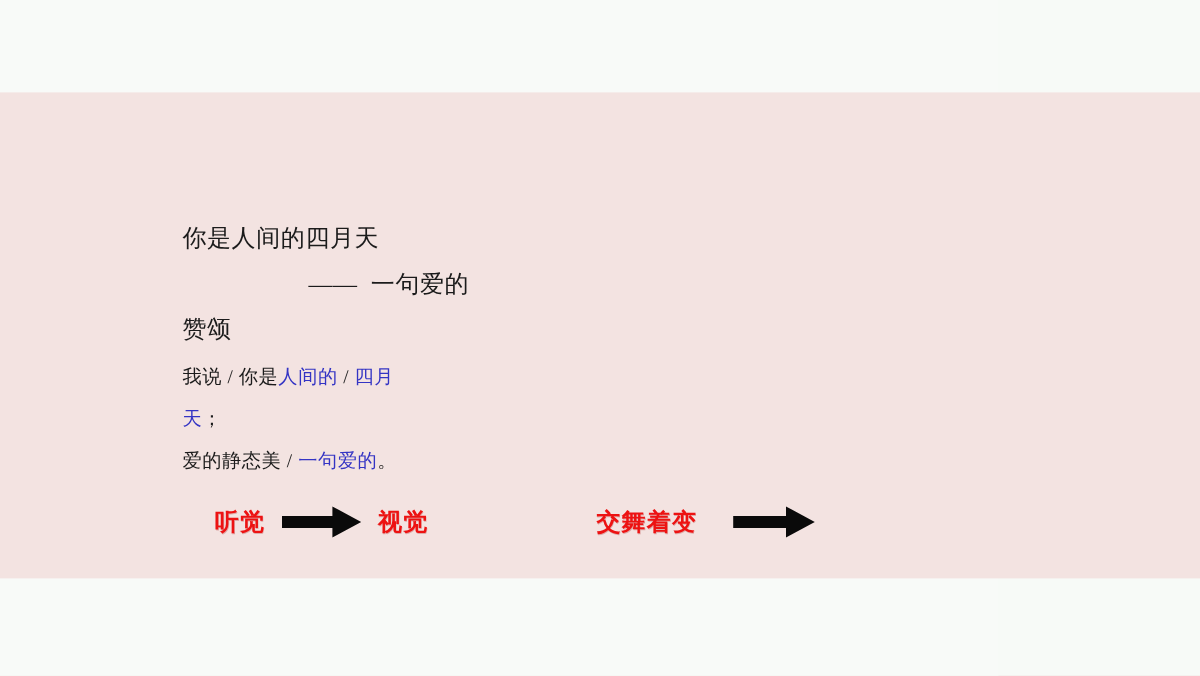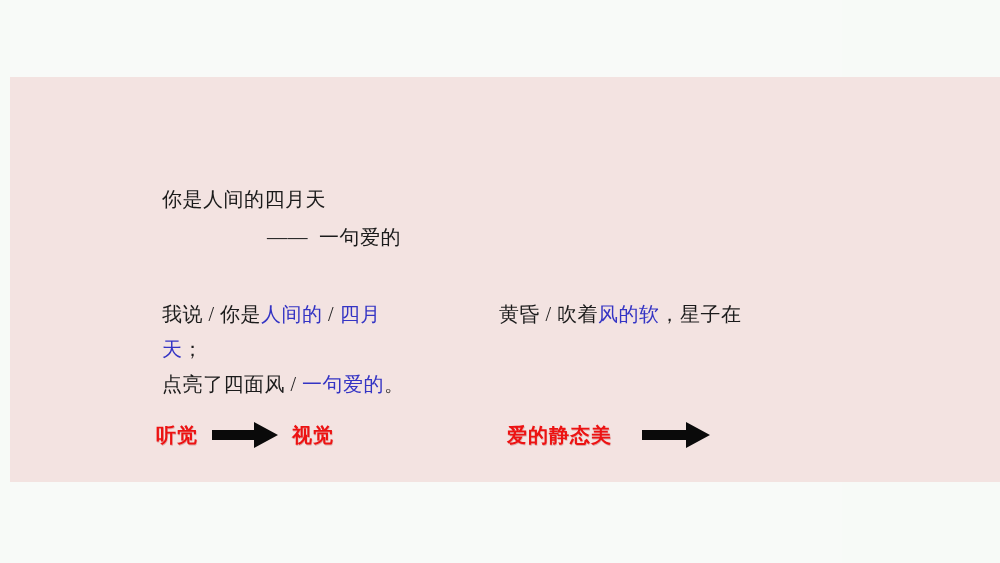--- a/index.html
+++ b/index.html
@@ -14,21 +14,20 @@
     overflow: hidden;
     position: relative;
   }
   #slide {
     position: absolute;
     left: 0;
     top: 0;
     width: 832px;
     height: 563px;
     background: #f8faf8;
-    margin-left: 10px;
   }
   #panel {
     position: absolute;
     left: 0;
     top: 77px;
     width: 1000px;
     height: 405px;
     background: #f3e3e1;
   }
   
@@ -45,21 +44,21 @@
     white-space: pre;
     letter-spacing: 0.5px;
   }
   .title-line.indented {
     padding-left: 105px;
     font-family: Liberation Serif, serif;
   }
   
   .poem {
     position: absolute;
-    font-size: 20px;
+    font-size: 16px;
     line-height: 35px;
     color: #1b1b1b;
     letter-spacing: 0.5px;
   }
   #poem-left {
     left: 152px;
     top: 297px;
     width: 275px;
   }
   #poem-right {
@@ -74,21 +73,21 @@
     color: #3434c4;
   }
   
   .annot {
     position: absolute;
     display: flex;
     align-items: center;
     white-space: nowrap;
   }
   #annot-left {
-    left: 146px;
+    left: 179px;
     top: 420px;
   }
   #annot-right {
     left: 497px;
     top: 420px;
   }
   .annot-label {
     font-size: 20px;
     color: #ed1212;
     font-weight: bold;
@@ -111,46 +110,46 @@
 </head>
 <body>
 
 <div id="slide">
 
   <div id="panel"></div>
 
   <div id="title-block">
     <div class="title-line">你是人间的四月天</div>
     <div class="title-line indented">——  一句爱的</div>
+    <div class="title-line">赞颂</div>
   </div>
 
   <div class="poem" id="poem-left">
     <div class="poem-line"><span>我说 / 你是</span><span class="blue">人间的</span><span> / </span><span class="blue">四月</span></div>
     <div class="poem-line"><span class="blue">天</span><span>；</span></div>
-    <div class="poem-line"><span>点亮了四面风 / </span><span class="blue">一句爱的</span><span>。</span></div>
+    <div class="poem-line"><span>爱的静态美 / </span><span class="blue">一句爱的</span><span>。</span></div>
   </div>
 
   <div class="poem" id="poem-right">
-    <div class="poem-line"><span>黄昏 / 吹着</span><span class="blue">风的软</span><span>，星子在</span></div>
   </div>
 
   <div class="annot" id="annot-left">
     <span class="annot-label">听觉</span>
     <span class="arrow">
       <svg width="70" height="30" viewBox="0 0 70 30">
         <g>
           <path d="M2 10 L44 10 L44 2 L68 15 L44 28 L44 20 L2 20 Z" fill="#0a0a0a"></path>
         </g>
       </svg>
     </span>
     <span class="annot-label">视觉</span>
   </div>
 
   <div class="annot" id="annot-right">
-    <span class="annot-label">爱的静态美</span>
+    <span class="annot-label">交舞着变</span>
     <span class="arrow">
       <svg width="72" height="30" viewBox="0 0 72 30">
         <g>
           <path d="M2 10 L46 10 L46 2 L70 15 L46 28 L46 20 L2 20 Z" fill="#0a0a0a"></path>
         </g>
       </svg>
     </span>
   </div>
 
 </div>

